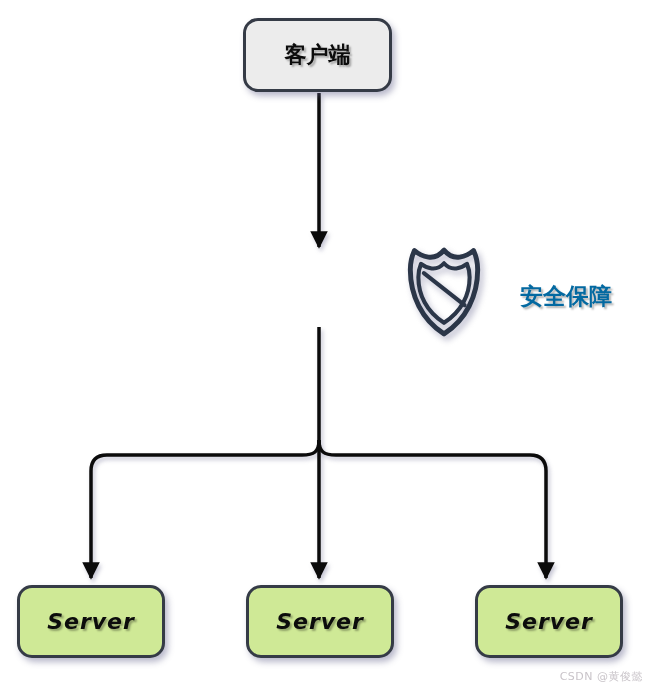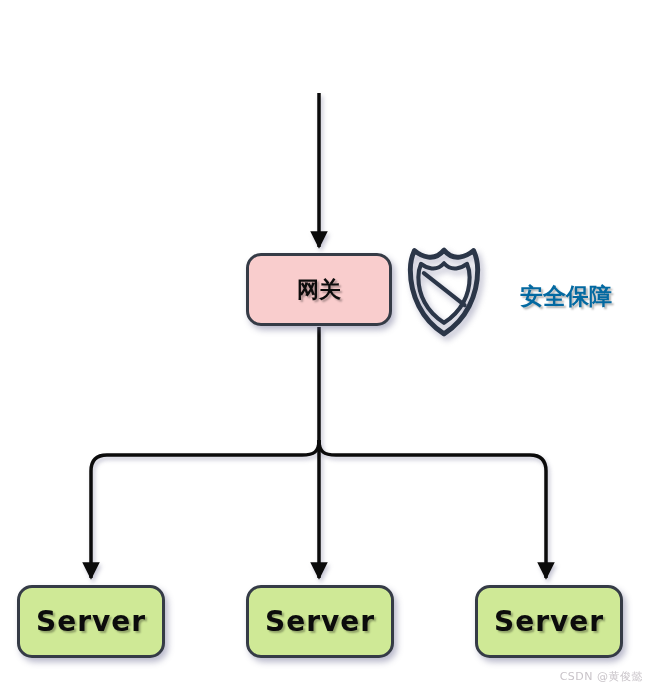--- a/index.html
+++ b/index.html
@@ -11,21 +11,21 @@
     filter:drop-shadow(2.5px 3.5px 2px rgba(100,100,140,0.38));}
   .node{
     position:absolute;display:flex;align-items:center;justify-content:center;
     border:3.5px solid #353b46;border-radius:15px;box-sizing:border-box;
     box-shadow:3px 4px 6px rgba(100,100,140,0.45);
     font-weight:700;color:#0c0c0c;
   }
   .node span{text-shadow:2px 2px 2px rgba(0,0,0,0.30);}
   .node-client{left:243px;top:18px;width:149px;height:74px;background:#ececec;font-size:22px;}
   .node-gateway{left:246px;top:253px;width:146px;height:73px;background:#f9cdcd;font-size:22px;}
-  .node-server{width:148px;height:73px;background:#cfe996;font-size:28px;letter-spacing:1px;}
+  .node-server{width:148px;height:73px;background:#cfe996;font-size:22px;letter-spacing:1px;font-style:italic;}
   .node-server-1{left:17px;top:585px;}
   .node-server-2{left:246px;top:585px;}
   .node-server-3{left:475px;top:585px;}
   .shield{position:absolute;left:399px;top:246px;width:90px;height:92px;
     filter:drop-shadow(3px 4px 3px rgba(100,100,140,0.45));}
   .annotation{
     position:absolute;left:496px;top:281px;width:130px;
     font-size:23px;font-weight:700;color:#0369a1;white-space:nowrap;
     text-shadow:2px 2px 2px rgba(0,0,0,0.30);
     margin-left:24px;
@@ -45,24 +45,24 @@
       <marker id="arrow" viewBox="0 0 10 10" refX="9" refY="5" markerWidth="5" markerHeight="5" orient="auto-start-reverse">
         <path d="M0 0 L10 5 L0 10 Z" fill="#0b0b0b"></path>
       </marker>
     </defs>
     <path d="M319 93 L319 247" stroke="#0b0b0b" stroke-width="3.5" marker-end="url(#arrow)"></path>
     <path d="M319 327 L319 578" stroke="#0b0b0b" stroke-width="3.5" marker-end="url(#arrow)"></path>
     <path d="M319 440 C319 452 314 455 302 455 L107 455 Q91 455 91 471 L91 578" stroke="#0b0b0b" stroke-width="3.5" marker-end="url(#arrow)"></path>
     <path d="M319 440 C319 452 324 455 336 455 L530 455 Q546 455 546 471 L546 578" stroke="#0b0b0b" stroke-width="3.5" marker-end="url(#arrow)"></path>
   </svg>
 
+  <div class="node node-client">
+    <span>客户端</span>
+  </div>
 
-  <div class="node node-gateway">
-    <span>网关</span>
-  </div>
 
   <div class="shield">
     <svg viewBox="0 0 100 112" width="90" height="92" fill="none">
       <path d="M50 5 C45 11 38 14.5 31 13.5 C24.5 12.5 18.5 9.5 14 5.5 C10.5 13 9 21 9 29 C9 60 23 90 50 107 C77 90 91 60 91 29 C91 21 89.5 13 86 5.5 C81.5 9.5 75.5 12.5 69 13.5 C62 14.5 55 11 50 5 Z" stroke="#2b3648" stroke-width="6" stroke-linejoin="round"></path>
       <path d="M50 21 C46 25.5 40.5 28 35 27.3 C30 26.7 25.5 24.7 22 21.8 C19.8 27 18.8 32.5 18.8 38 C18.8 59 28.5 80 50 93.5 C71.5 80 81.2 59 81.2 38 C81.2 32.5 80.2 27 78 21.8 C74.5 24.7 70 26.7 65 27.3 C59.5 28 54 25.5 50 21 Z" stroke="#2b3648" stroke-width="5" stroke-linejoin="round"></path>
       <path d="M25.5 33 L75 72" stroke="#2b3648" stroke-width="5" stroke-linecap="round"></path>
     </svg>
   </div>
 
   <div class="annotation">安全保障</div>

